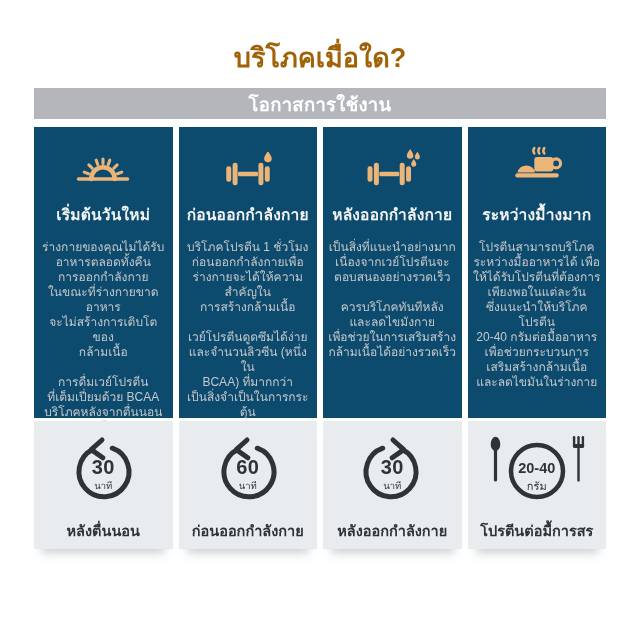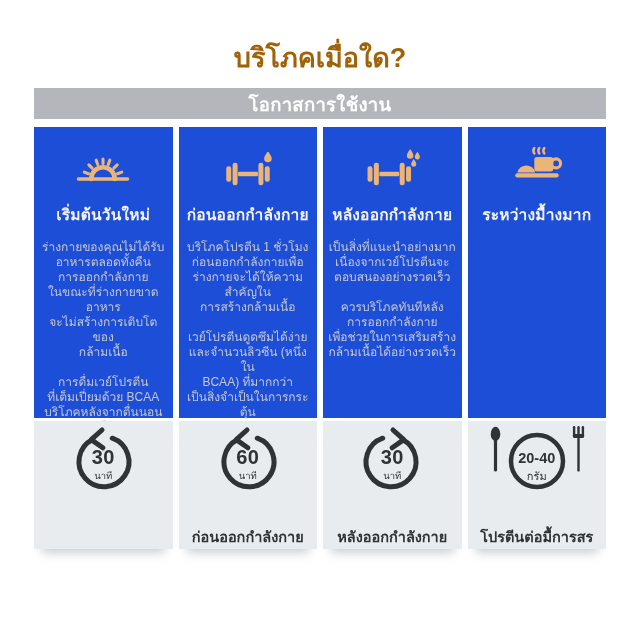--- a/index.html
+++ b/index.html
@@ -16,41 +16,40 @@
   .banner{
     margin:12px 34px 0;height:31px;background:#b4b6bb;
     display:flex;align-items:flex-end;justify-content:center;
     color:#ffffff;font-size:18.5px;font-weight:bold;letter-spacing:.3px;
   }
   .grid{
     margin:8px 34px 0;display:grid;
     grid-template-columns:repeat(4,1fr);gap:6px;
   }
   .panel{
-    background:#1d4ed8;height:291px;text-align:center;
+    background:#0c4a6e;height:291px;text-align:center;
     padding:18px 5px 0;box-sizing:border-box;
   }
   .panel .icon-slot{height:44px;display:flex;align-items:flex-end;justify-content:center;}
   .panel h2{
     margin:13px 0 0;font-size:15.5px;font-weight:bold;color:#f3f3f3;letter-spacing:.2px;
   }
   .panel p{
     margin:13px 0 0;font-size:12px;line-height:15px;color:#c6c8ca;
     white-space:pre-line;overflow-wrap:break-word;
   }
   .cards{
     margin:3px 34px 0;display:grid;
     grid-template-columns:repeat(4,1fr);gap:6px;
   }
   .card{
     background:#e9ecef;height:128px;box-sizing:border-box;
     display:flex;flex-direction:column;align-items:center;
-    padding-top:5px;
+    padding-top:15px;
     box-shadow:0 12px 9px -8px rgba(120,128,138,.38);
-    gap:16px;
   }
   .badge{position:relative;width:70px;height:70px;}
   .badge-small{width:62px;height:70px;}
   .badge .num{
     position:absolute;left:0;right:0;top:20px;text-align:center;
     font-size:20px;font-weight:bold;color:#2f3236;letter-spacing:.5px;
   }
   .badge .unit{
     position:absolute;left:0;right:0;top:42px;text-align:center;
     font-size:9.5px;color:#2f3236;
@@ -149,21 +148,21 @@
             <path d="M56 11 c-1.7 2.6-2.8 4.1-2.8 5.6 a2.8 2.8 0 0 0 5.6 0 c0-1.5-1.1-3-2.8-5.6 z"></path>
           </g>
         </svg>
       </div>
       <h2>หลังออกกำลังกาย</h2>
       <p>เป็นสิ่งที่แนะนำอย่างมาก
 เนื่องจากเวย์โปรตีนจะ
 ตอบสนองอย่างรวดเร็ว
 
 ควรบริโภคทันทีหลัง
-การออกกำลังกาย
+และลดไขมังกาย
 เพื่อช่วยในการเสริมสร้าง
 กล้ามเนื้อได้อย่างรวดเร็ว</p>
     </div>
 
     <div class="panel">
       <div class="icon-slot">
         <svg width="58" height="44" viewBox="0 0 64 48">
           <g stroke="#ebb579" fill="none" stroke-width="2.8" stroke-linecap="round">
             <path d="M29 3 q-2 3 0 6"></path>
             <path d="M34.5 3 q-2 3 0 6"></path>
@@ -171,36 +170,46 @@
           </g>
           <g fill="#ebb579">
             <rect x="29" y="13" width="21" height="16" rx="3"></rect>
             <path d="M10.5 30 a10 10 0 0 1 19.5 0 z"></path>
             <rect x="8" y="31" width="48" height="4.5" rx="2.25"></rect>
           </g>
           <circle cx="53" cy="20" r="5" fill="none" stroke="#ebb579" stroke-width="3.4"></circle>
         </svg>
       </div>
       <h2>ระหว่างมื้างมาก</h2>
+      <p>โปรตีนสามารถบริโภค
+ระหว่างมื้ออาหารได้ เพื่อ
+ให้ได้รับโปรตีนที่ต้องการ
+เพียงพอในแต่ละวัน
+ซึ่งแนะนำให้บริโภคโปรตีน
+20-40 กรัมต่อมื้ออาหาร
+เพื่อช่วยกระบวนการ
+เสริมสร้างกล้ามเนื้อ
+และลดไขมันในร่างกาย</p>
     </div>
   </div>
 
   <div class="cards">
 
     <div class="card">
       <div class="badge">
         <svg width="70" height="70" viewBox="0 0 70 70">
           <g stroke="#2f3236" fill="none" stroke-width="5" stroke-linecap="round" stroke-linejoin="round">
             <path d="M44.3 12.2 A25 25 0 1 1 24.6 13.5"></path>
             <path d="M34 4 L23.2 13.6 L34.8 21.8"></path>
           </g>
         </svg>
         <div class="num">30</div>
         <div class="unit">นาที</div>
       </div>
+      <div class="foot">หลังตื่นนอน</div>
     </div>
 
     <div class="card">
       <div class="badge">
         <svg width="70" height="70" viewBox="0 0 70 70">
           <g stroke="#2f3236" fill="none" stroke-width="5" stroke-linecap="round" stroke-linejoin="round">
             <path d="M44.3 12.2 A25 25 0 1 1 24.6 13.5"></path>
             <path d="M34 4 L23.2 13.6 L34.8 21.8"></path>
           </g>
         </svg>

